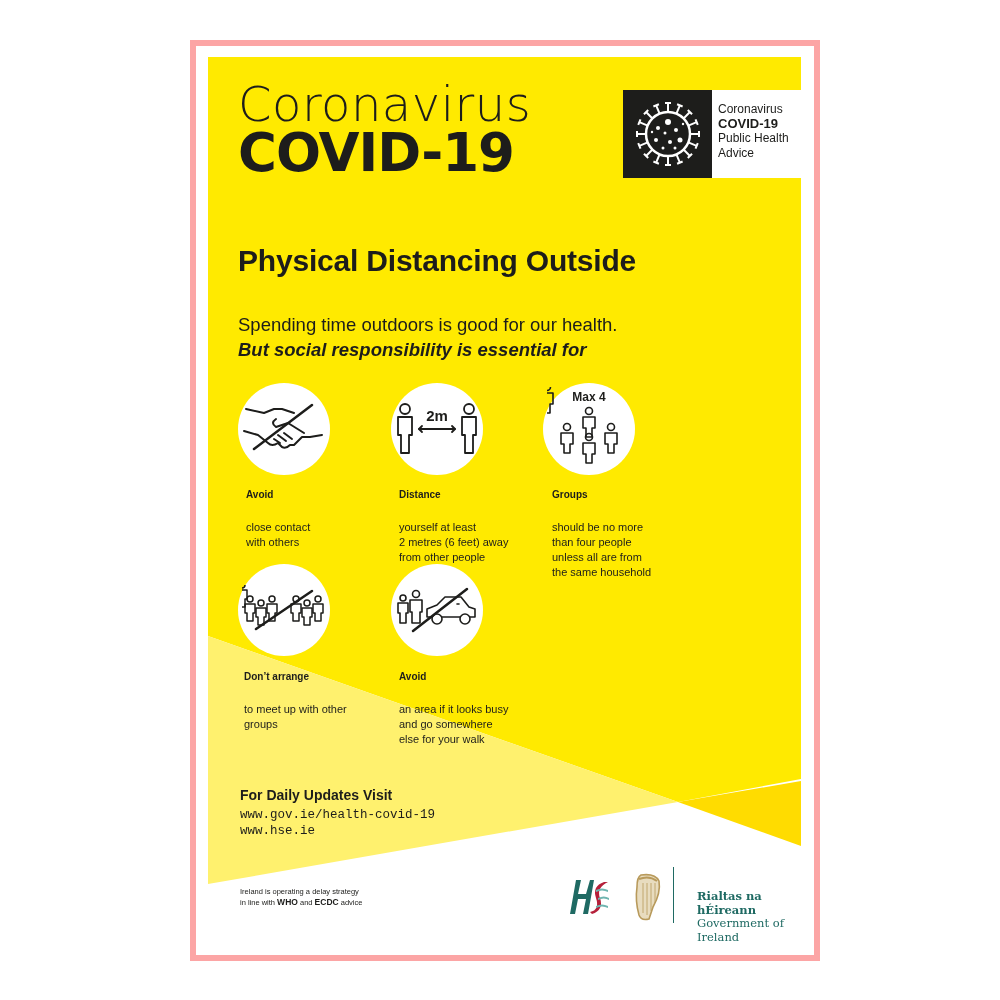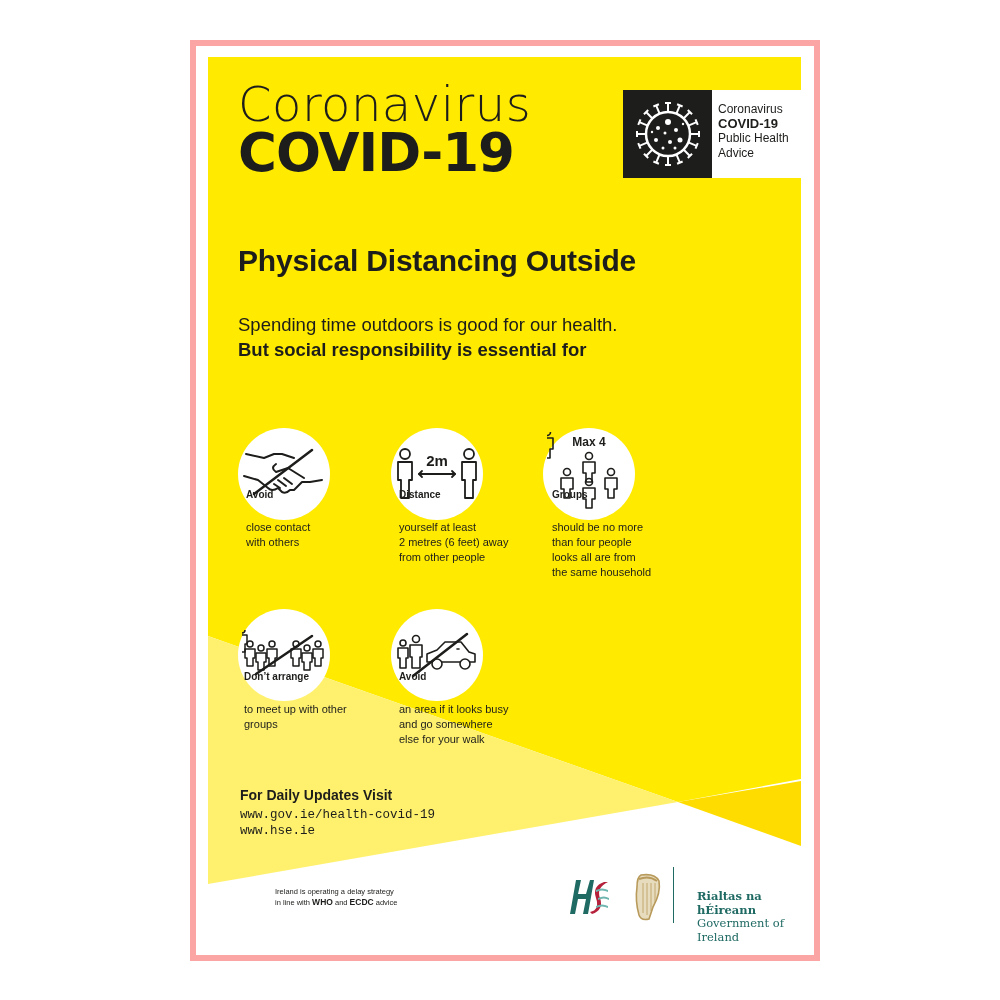--- a/index.html
+++ b/index.html
@@ -8,27 +8,27 @@
   .bg-svg { position:absolute; left:0; top:0; width:618px; height:909px; }
   .abs { position:absolute; }
   .t-coronavirus { left:42px; top:34px; font-size:48px; font-weight:300; letter-spacing:0.5px; line-height:1; font-family:"DejaVu Sans", sans-serif; color:#1d1d1b; }
   .t-covid { left:42px; top:80px; font-size:53px; font-weight:bold; line-height:1; font-family:"DejaVu Sans", sans-serif; letter-spacing:-1px; }
   .badge { left:427px; top:44px; width:178px; height:88px; display:flex; }
   .badge-icon { width:89px; height:88px; background:#1d1d1b; display:flex; align-items:center; justify-content:center; }
   .badge-text { width:89px; height:88px; background:#fff; padding:12px 0 0 6px; box-sizing:border-box; font-size:12px; line-height:14.5px; font-family:"Liberation Sans", sans-serif; }
   .badge-text .b { font-weight:bold; font-size:13px; }
   .heading { left:42px; top:198px; font-size:30px; font-weight:bold; font-family:"Liberation Sans", sans-serif; letter-spacing:-0.2px; }
   .intro { left:42px; top:245px; font-size:18.5px; line-height:25px; font-family:"Liberation Sans", sans-serif;margin-top:21px; }
-  .intro .bold { font-weight:bold; }
-  .circle { width:92px; height:92px; border-radius:50%; background:#fff; display:flex; align-items:center; justify-content:center;margin-top:45px; }
+  .intro .bold { font-weight:bold;font-style:italic; }
+  .circle { width:92px; height:92px; border-radius:50%; background:#fff; display:flex; align-items:center; justify-content:center; }
   .item-title { font-size:10px; font-weight:bold; font-family:"Liberation Sans", sans-serif; line-height:18px; }
   .item-desc { font-size:11px; line-height:15px; font-family:"Liberation Sans", sans-serif; margin-top:16px; }
   .updates-title { left:44px; top:741px; font-size:14px; font-weight:bold; font-family:"Liberation Sans", sans-serif; }
   .updates-link { font-size:12.5px; font-family:Liberation Mono, monospace; line-height:16px; color:#1d1d1b; text-decoration:none; display:block; }
-  .foot-note { left:44px; top:841px; font-size:7.5px; line-height:10px; font-family:"Liberation Sans", sans-serif;margin-left:35px; }
+  .foot-note { left:44px; top:841px; font-size:7.5px; line-height:10px; font-family:"Liberation Sans", sans-serif; }
   .foot-note .b { font-weight:bold; font-size:8.5px; }
   .gov-text { left:490px; top:844px; font-family:"DejaVu Serif", serif; color:#1f6a63; font-size:11.5px; line-height:13.5px;margin-left:11px; }
   .gov-text .b { font-weight:bold; }
   .divider { left:477px; top:821px; width:1px; height:56px; background:#1f6a63; }
 </style>
 </head>
 <body>
 
 <div class="poster">
 
@@ -144,21 +144,21 @@
       <use href="#pp" x="20" y="40"></use>
       <use href="#pp" x="64" y="40"></use>
       <use href="#pp" x="42" y="50"></use>
     </svg>
   </div>
   <div class="abs" style="left:356px; top:440px;">
     <div class="item-title">Groups</div>
     <div class="item-desc">
       <div>should be no more</div>
       <div>than four people</div>
-      <div>looks all are from</div>
+      <div>unless all are from</div>
       <div>the same household</div>
     </div>
   </div>
 
   <div class="abs circle" style="left:42px; top:518px;">
     <svg width="84" height="50" viewBox="0 0 84 50" fill="none" stroke="#1d1d1b" stroke-width="1.5" stroke-linecap="round" stroke-linejoin="round">
       <g id="gp">
         <circle cx="0" cy="0" r="3"></circle>
         <path d="M-5 5 L5 5 L5 14 L3 14 L3 22 L-3 22 L-3 14 L-5 14 Z"></path>
       </g>

